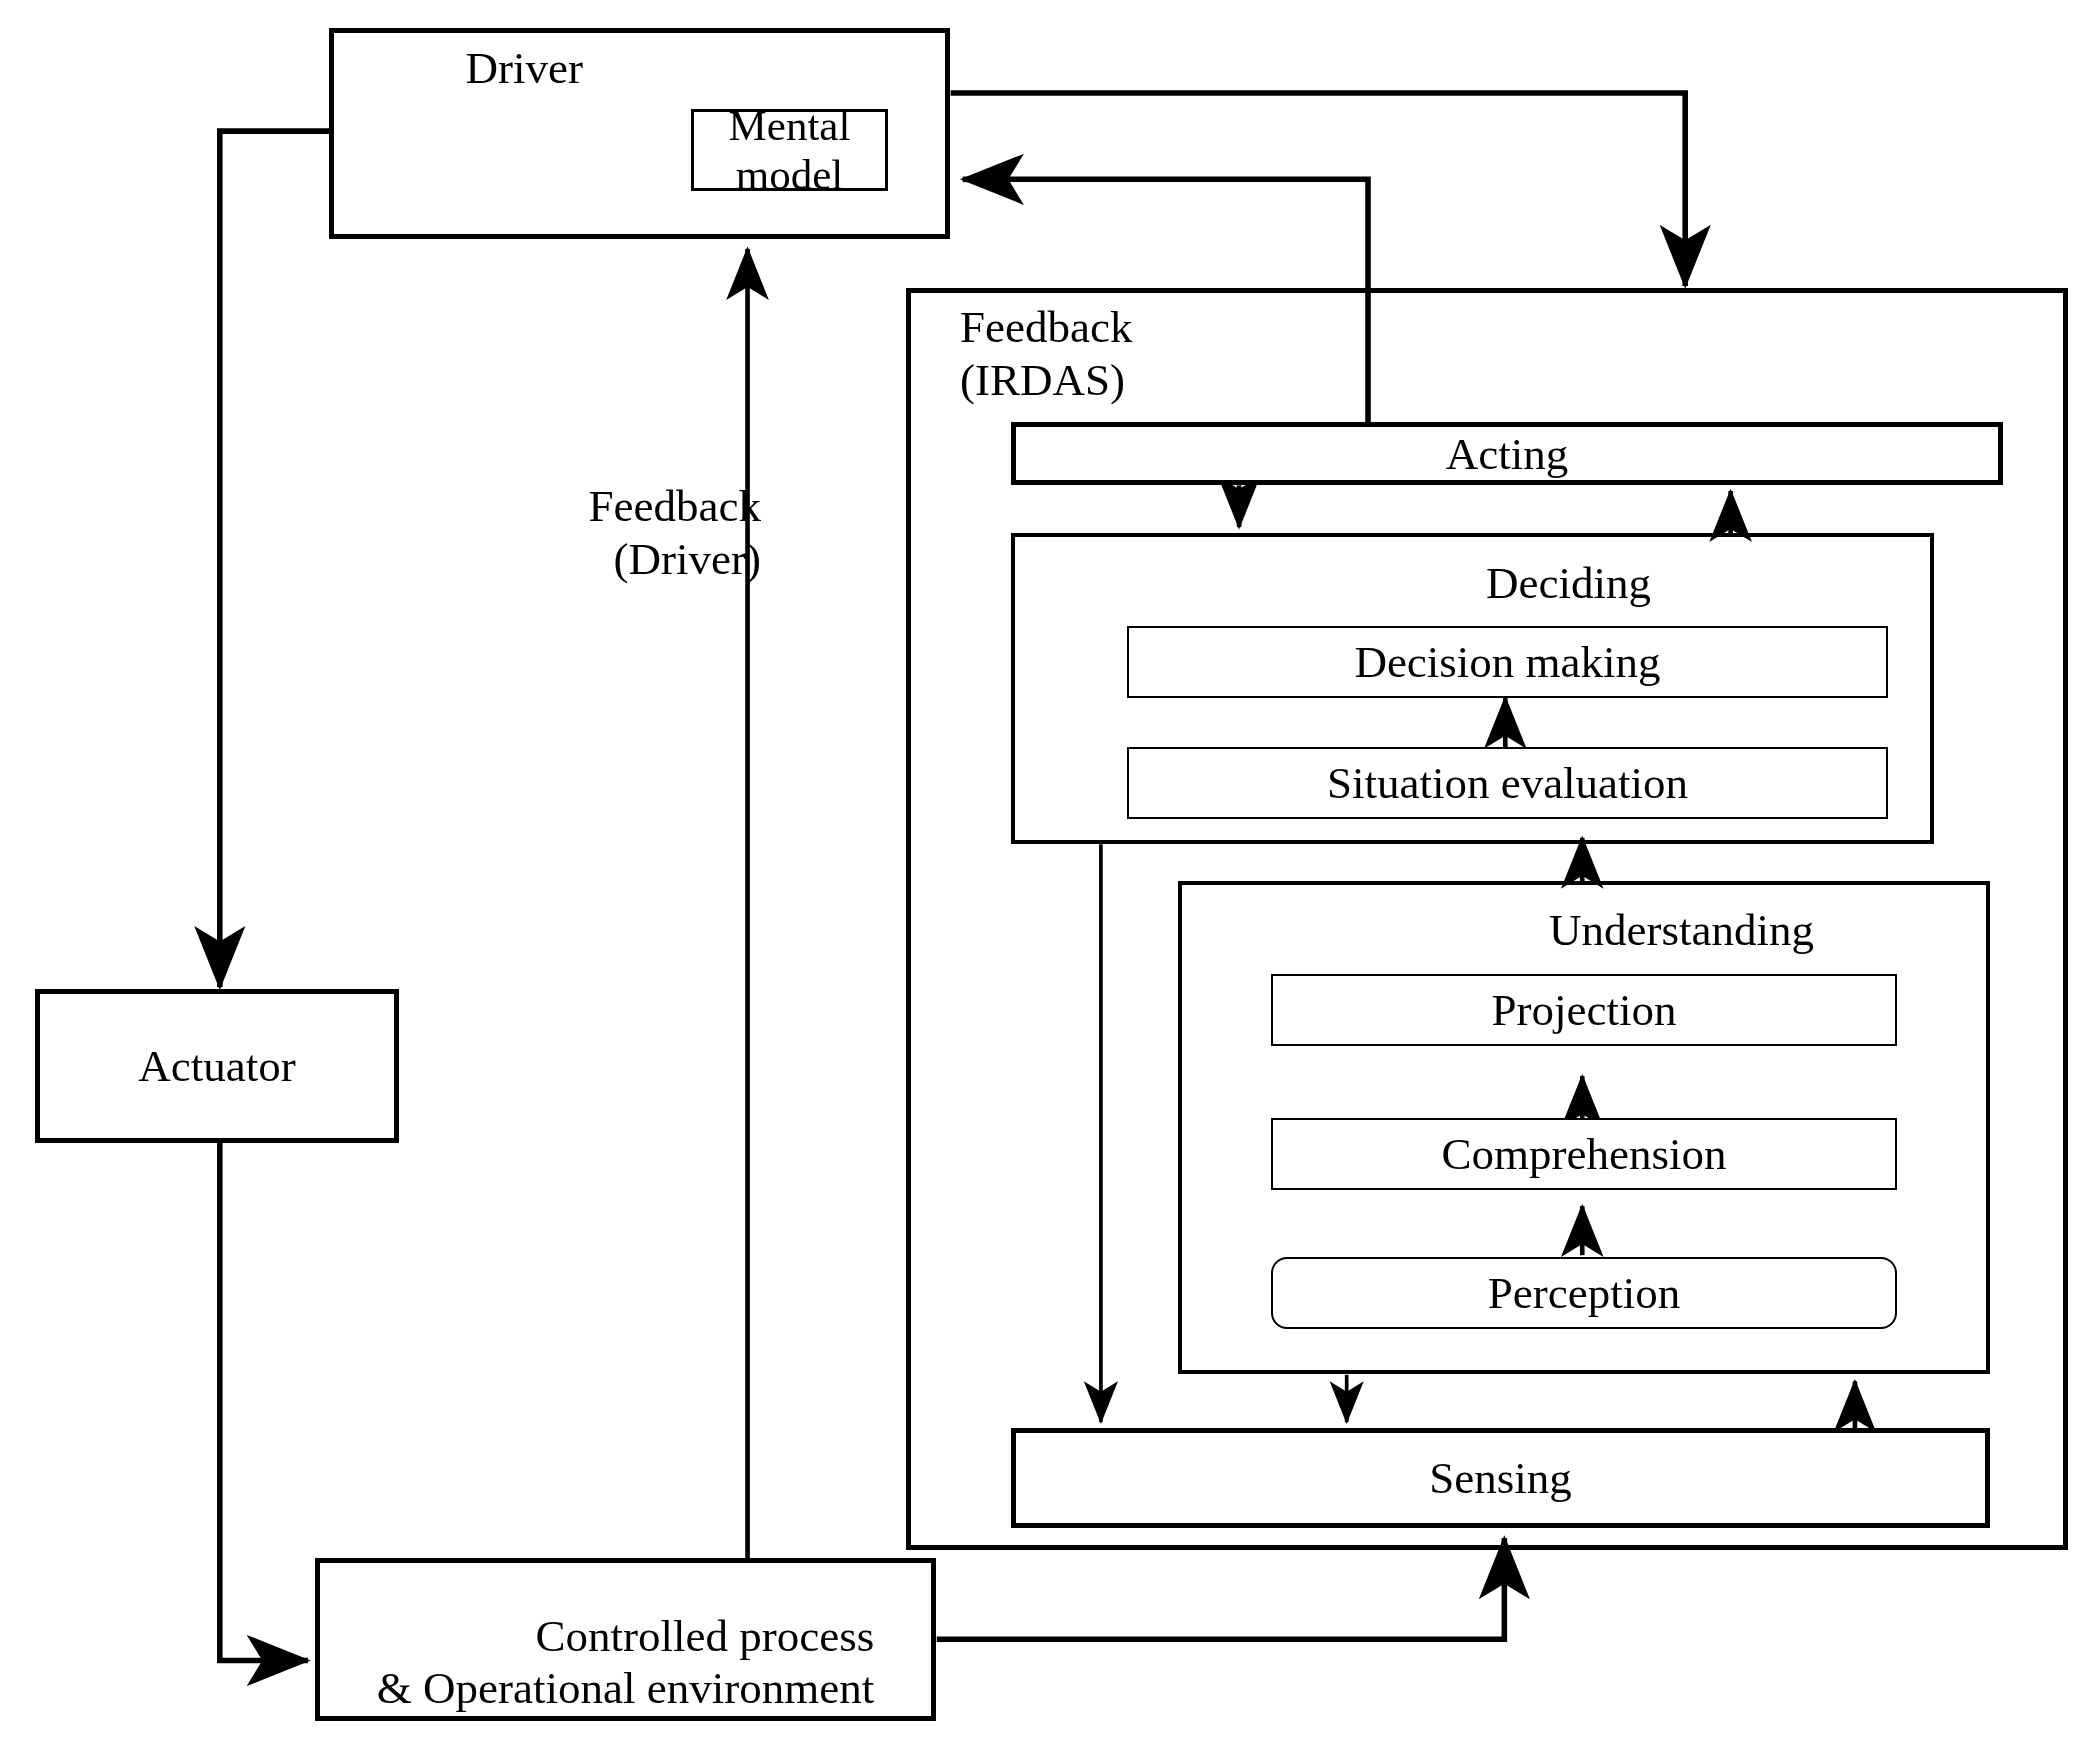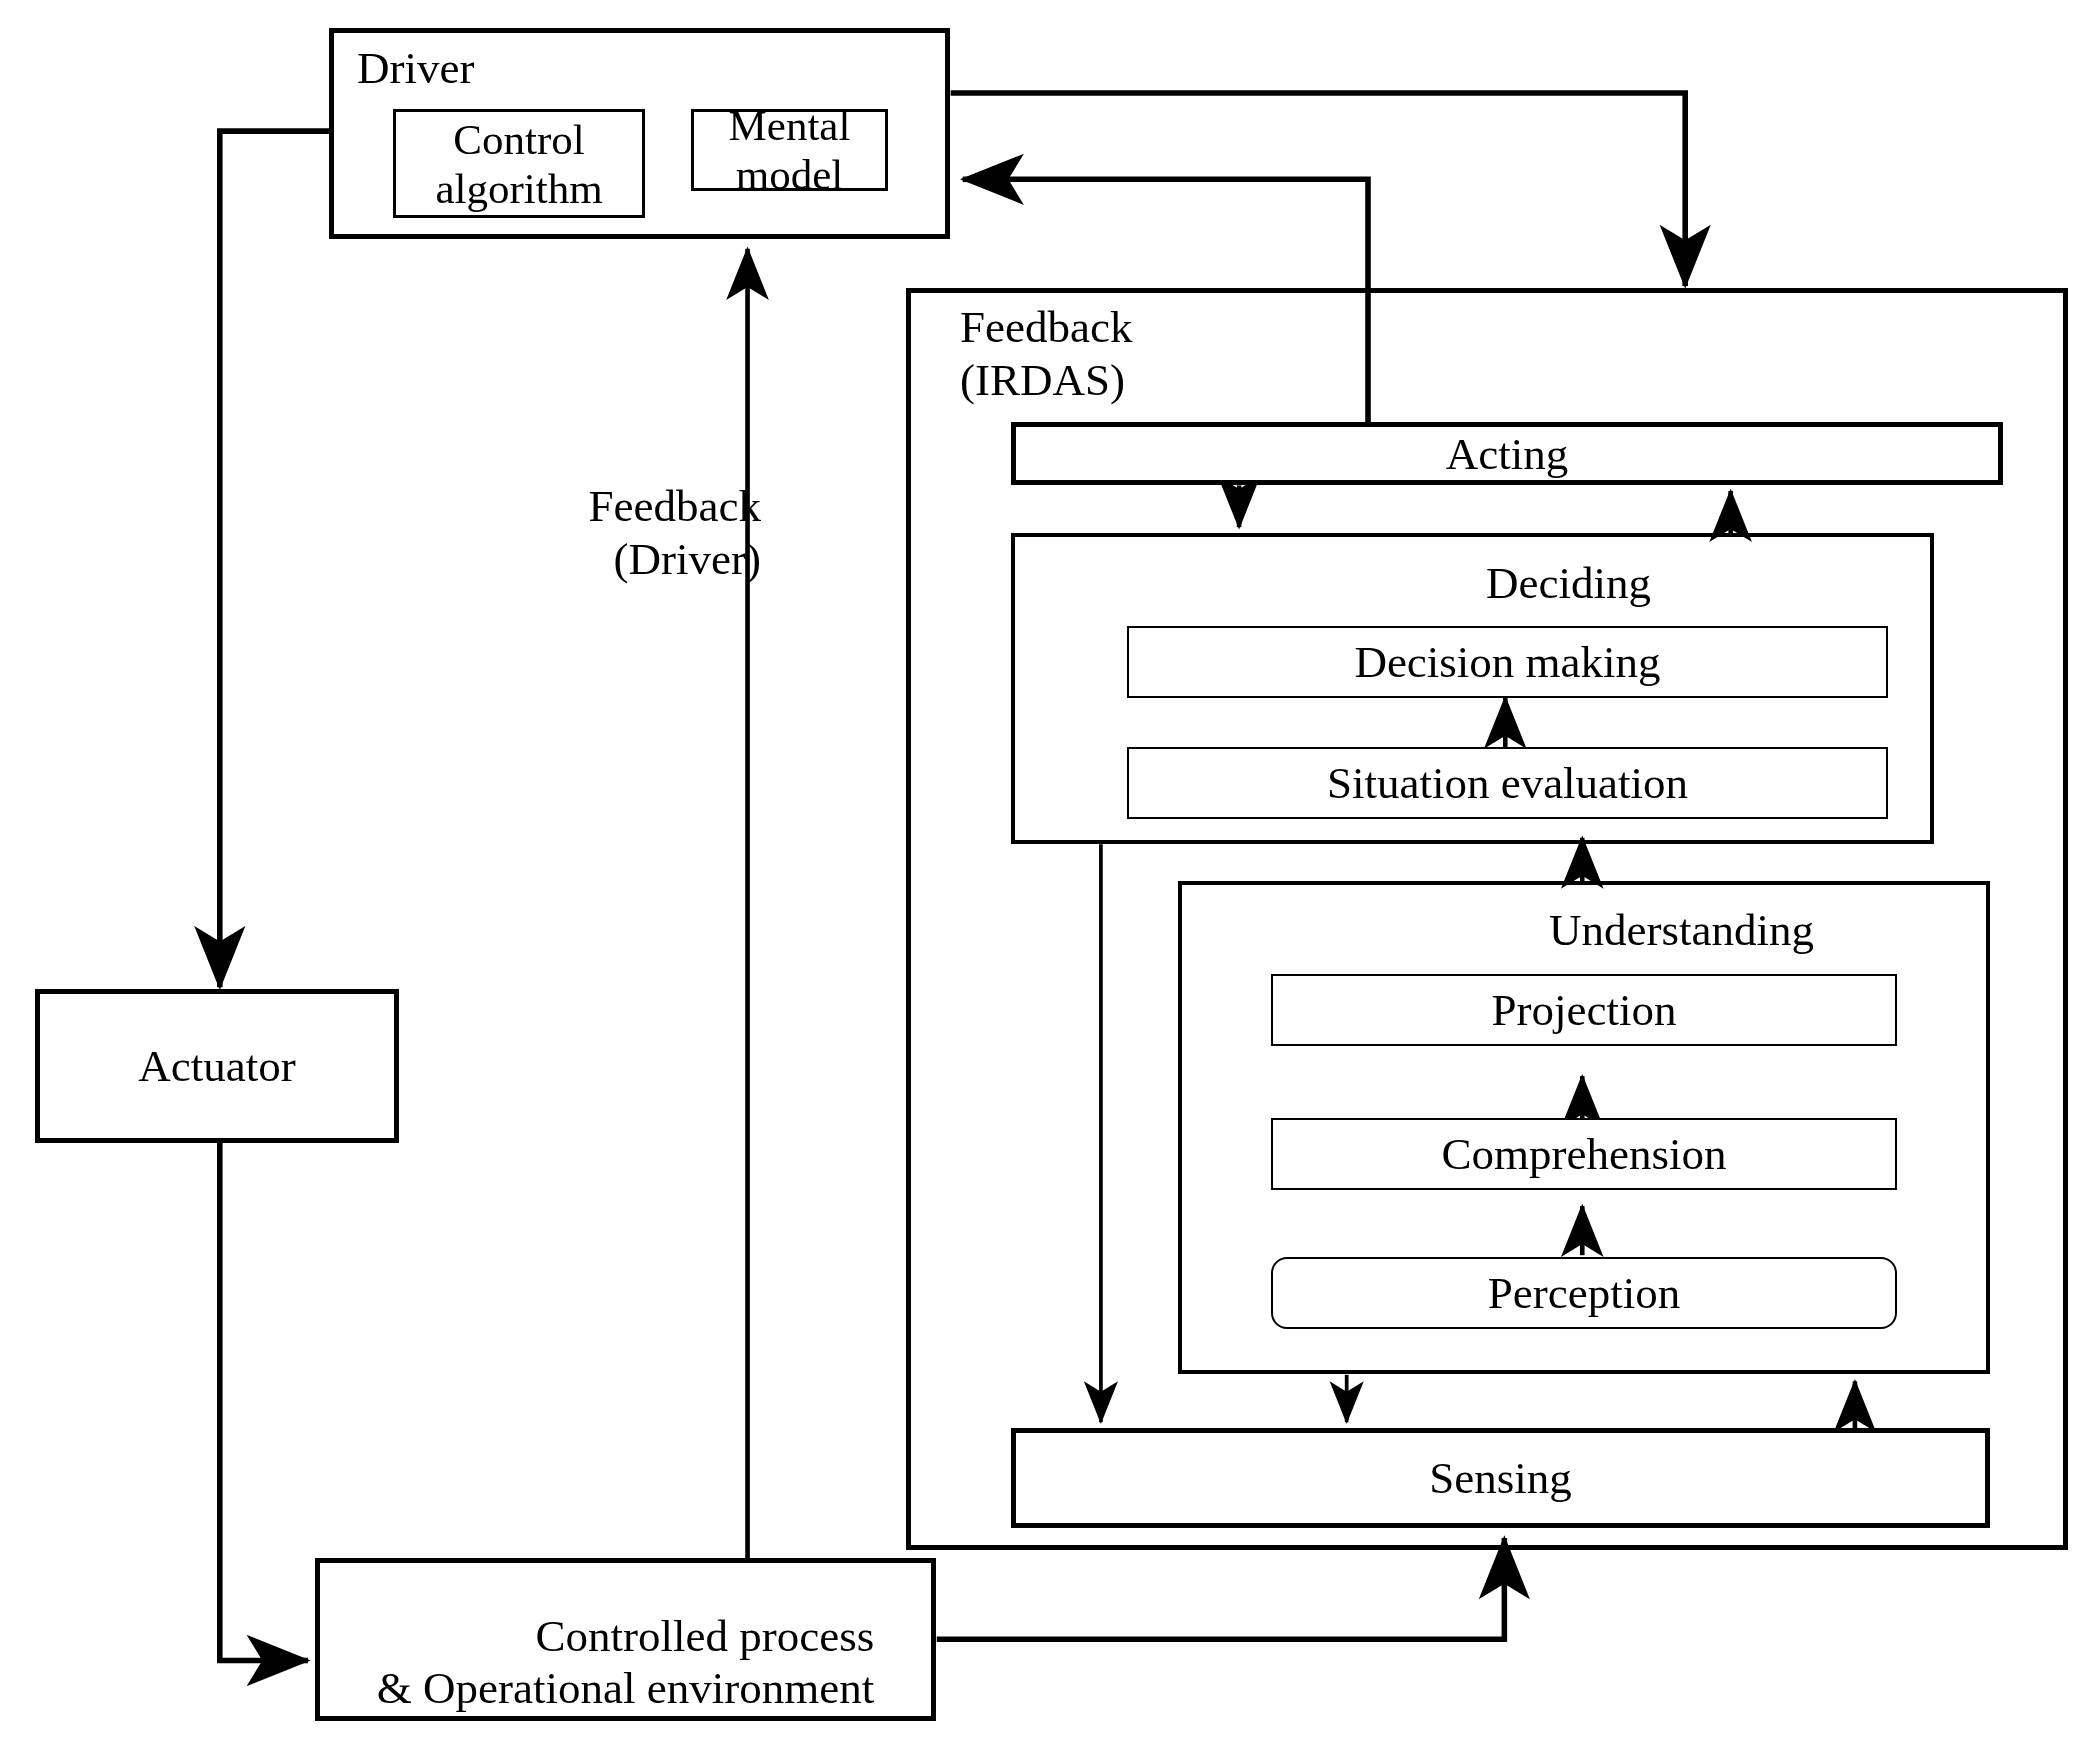--- a/index.html
+++ b/index.html
@@ -75,26 +75,22 @@
 
       <path d="M 2000,1540 L 2000,1505" stroke-width="5"></path>
       <path d="M 2000,1505 L 2000,1489" stroke-width="5" marker-end="url(#ahs)"></path>
 
       <path d="M 1010,1767 L 1622,1767 L 1622,1680" stroke-width="6"></path>
       <path d="M 1622,1680 L 1622,1658" stroke-width="6" marker-end="url(#ahs)"></path>
     </g>
   </svg>
 
   <div class="group" style="left:329px;top:28px;width:621px;height:211px;"></div>
-  <div class="lbl f48" style="left:357px;top:42px;width:241px;text-align:left;">Driver</div>
+  <div class="lbl f48" style="left:342px;top:42px;width:241px;text-align:right;">Driver</div>
 
-  <div class="node med f46" style="left:393px;top:109px;width:252px;height:109px;">
-    <span style="white-space: pre-line;">Control
-algorithm</span>
-  </div>
 
   <div class="node med f46" style="left:691px;top:109px;width:197px;height:82px;">
     <span style="white-space: pre-line;">Mental
 model</span>
   </div>
 
   <div class="lbl f48" style="left: 501px; top: 480px; width: 260px; white-space: pre-line;">Feedback
 (Driver)</div>
 
   <div class="group" style="left:906px;top:288px;width:1162px;height:1262px;"></div>

